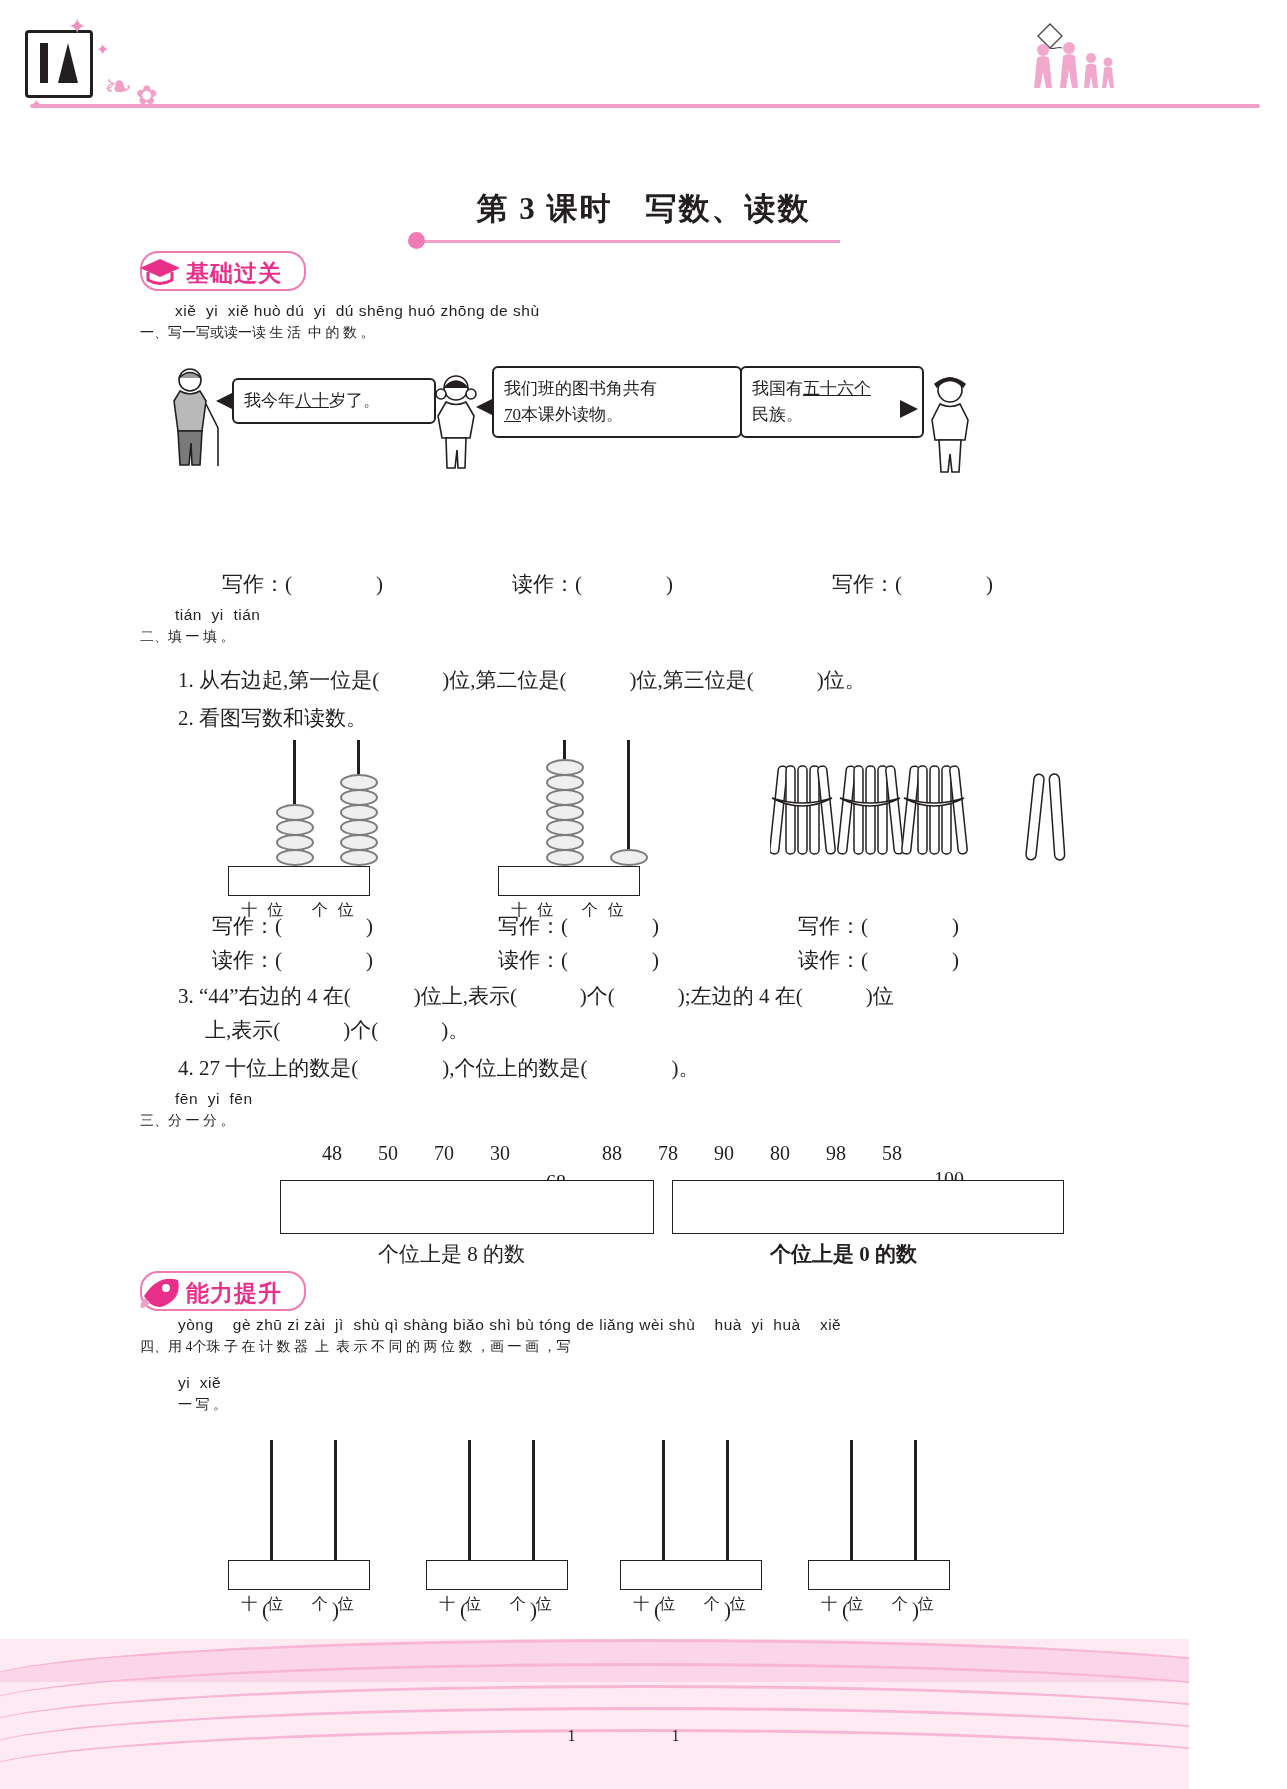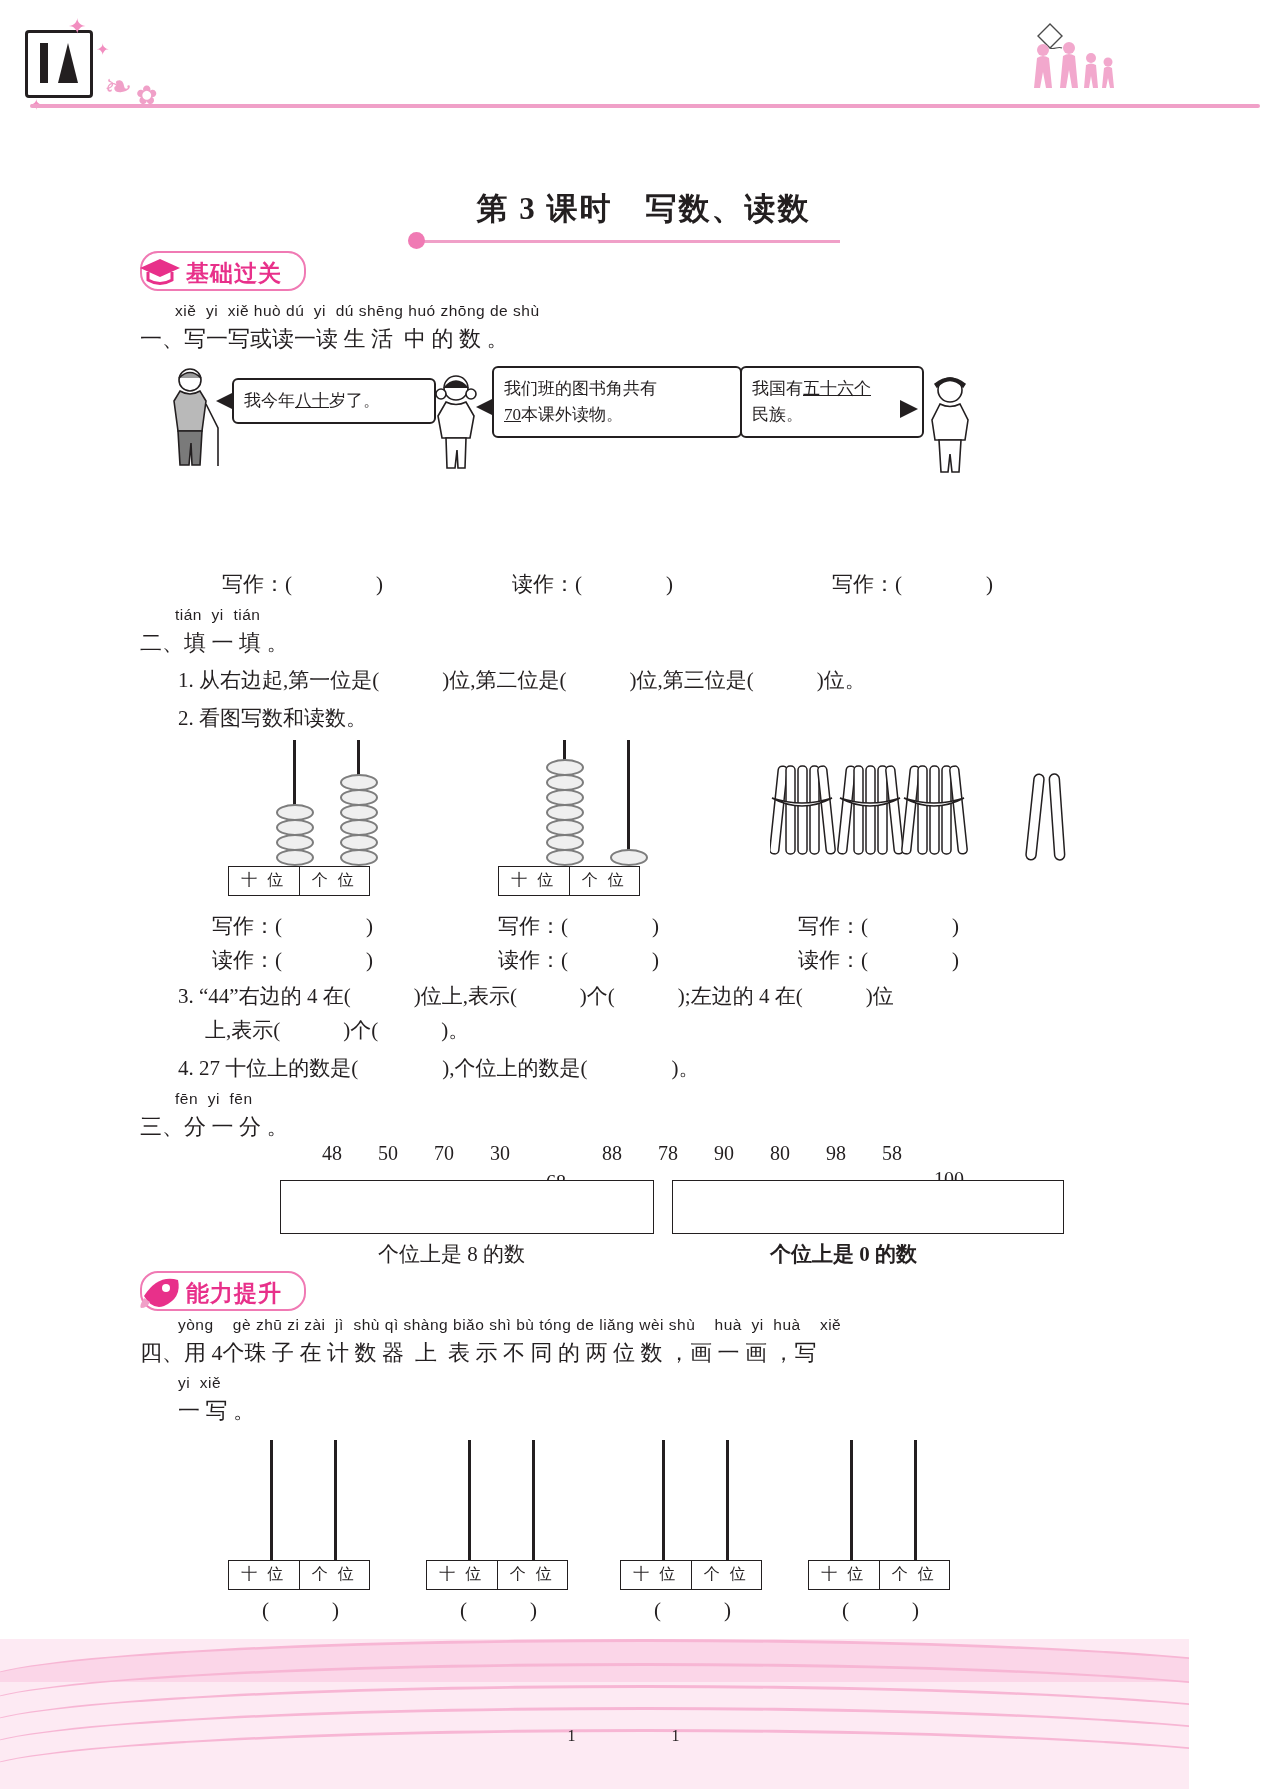--- a/index.html
+++ b/index.html
@@ -30,36 +30,36 @@
 
   
   .badge{position:absolute;height:38px;display:flex;align-items:center;}
   .badge .pill{height:36px;border:2px solid #f07ab4;border-radius:18px;display:flex;align-items:flex-end;padding:0 22px 0 44px;background:#fff;}
   .badge .pill span{font-size:23px;font-weight:bold;color:#e8308a;letter-spacing:1px;}
   .badge .cap{position:absolute;left:-4px;top:2px;width:46px;height:32px;}
 
   
   .py{position:absolute;font-family:"Liberation Sans",sans-serif;font-size:15.5px;color:#231f20;letter-spacing:0.5px;white-space:pre;}
   .cn{position:absolute;font-size:21px;color:#231f20;white-space:pre;}
-  .cn.big{font-size:22px;}
+  .cn.big{font-size:14px;}
   .num{position:absolute;font-size:20px;white-space:pre;}
 
   
   .bubble{position:absolute;border:2px solid #231f20;border-radius:6px;background:#fff;padding:8px 10px;font-size:17px;line-height:26px;}
   .bubble .u{text-decoration:underline;}
   .tail{position:absolute;width:0;height:0;}
 
   
   .fig{position:absolute;}
 
   
   .rod{position:absolute;width:3px;background:#231f20;}
   .bead{position:absolute;width:34px;height:13px;border:2px solid #7d7d7d;border-radius:50%;background:#efefef;}
   .placebox{position:absolute;border:1.5px solid #231f20;display:flex;}
-  .placebox div{flex:1;text-align:center;font-size:16px;line-height:26px;border-right:1.5px solid #231f20;letter-spacing:3px;}
+  .placebox div{flex:1;text-align:center;font-size:16px;line-height:26px;border-right:1.5px solid #231f20;letter-spacing:3px;margin-top:30px;}
   .placebox div:last-child{border-right:none;}
 
   
   .ansbox{position:absolute;border:1.5px solid #231f20;background:#fff;}
 
   
   .footer{position:absolute;left:0;bottom:0;width:1189px;height:170px;overflow:hidden;}
   .wave{position:absolute;left:-20px;width:1330px;height:40px;border-top:3px solid #f7b6d4;border-radius:50%/100% 100% 0 0;}
   .pagenum{position:absolute;left:0;bottom:42px;width:1287px;text-align:center;font-size:16px;color:#231f20;letter-spacing:40px;}
 </style>

